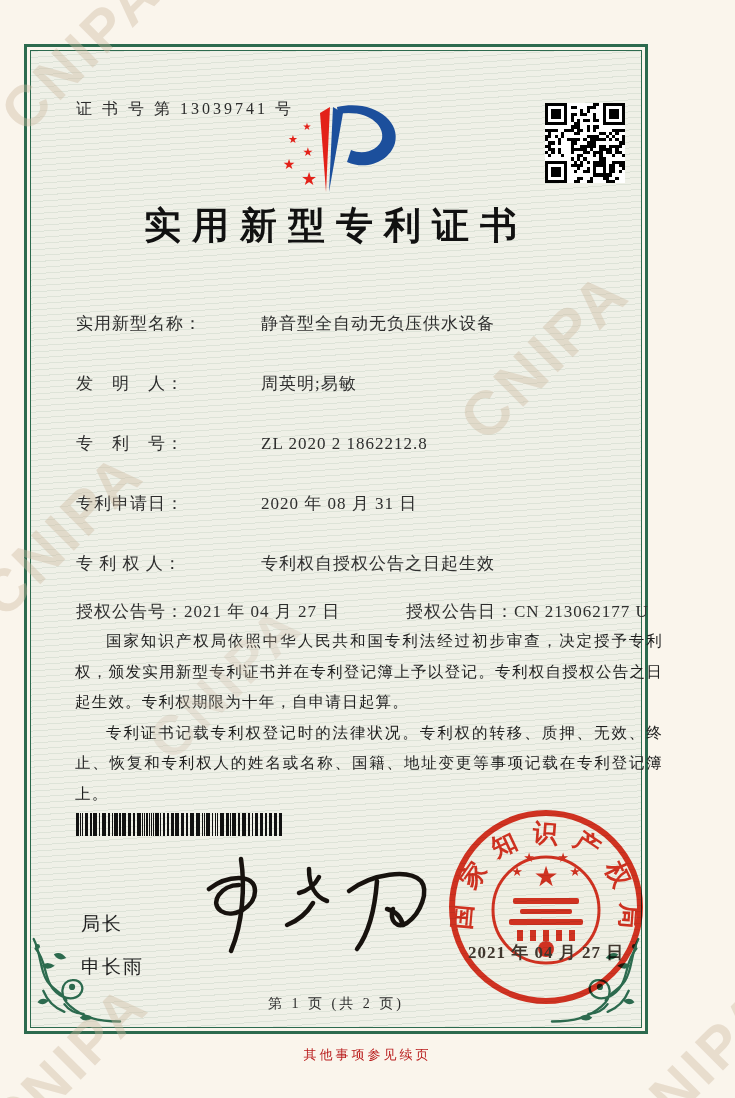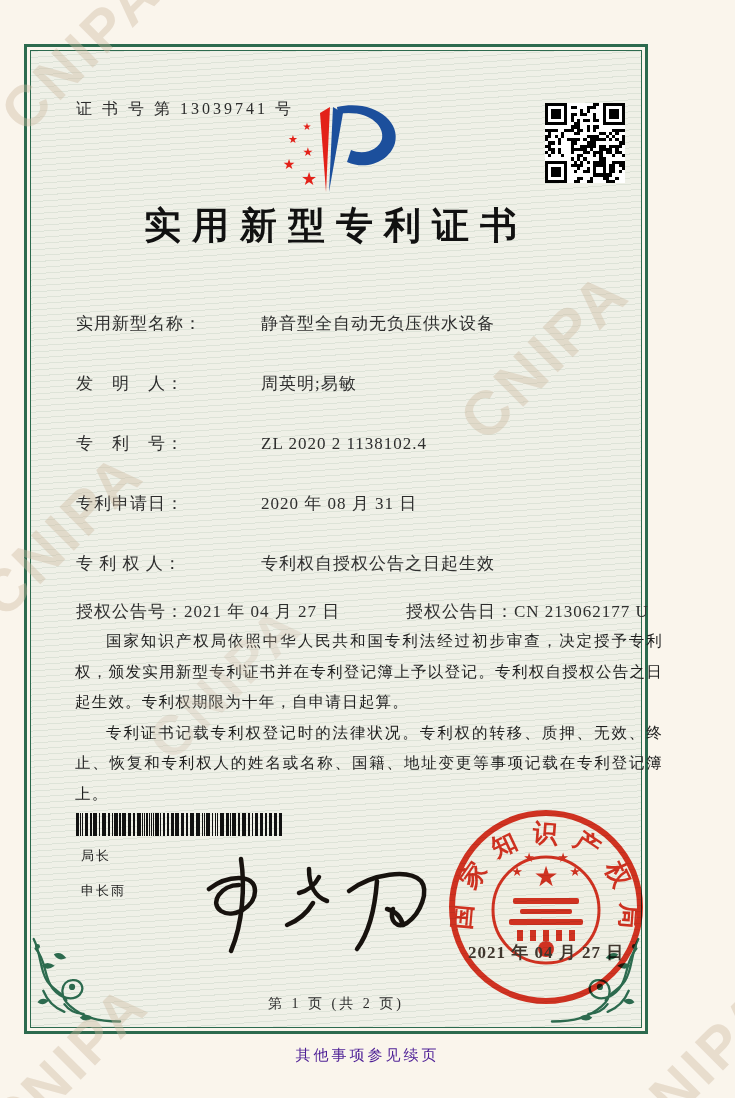--- a/index.html
+++ b/index.html
@@ -69,36 +69,36 @@
   .grant-no { letter-spacing:1px; }
 
   .paragraphs { position:absolute; left:44px; top:575px; width:588px; z-index:4; }
   .para {
     font-size:15.5px; line-height:30.5px; text-indent:2em;
     text-align:justify; color:#1f1f1f; letter-spacing:1.2px;
   }
 
   .barcode { position:absolute; left:45px; top:762px; width:215px; height:23px; z-index:4; }
 
-  .signer { position:absolute; left:50px; top:796px; z-index:4; font-size:13px; color:#222; }
+  .signer { position:absolute; left:50px; top:860px; z-index:4; font-size:19px; color:#222; }
   .signer div { margin-bottom:17px; letter-spacing:2px; }
   .signature-svg { position:absolute; left:150px; top:800px; width:250px; height:110px; z-index:4; }
 
   .seal {
     position:absolute; left:414px; top:755px; width:202px; height:202px;
     z-index:5; mix-blend-mode:multiply; opacity:0.95;
   }
 
   .pagination {
     position:absolute; left:0; top:944px; width:100%;
     text-align:center; font-size:14px; letter-spacing:3px; color:#2b2b2b; z-index:4;
   }
   .continuation {
     position:absolute; left:0; top:1046px; width:100%;
-    text-align:center; font-size:15px; letter-spacing:3px; color:#4c1d95; z-index:1;
+    text-align:center; font-size:13px; letter-spacing:3px; color:#b91c1c; z-index:1;
   }
 </style>
 </head>
 <body>
 
 <div class="watermark wm1">CNIPA</div>
 <div class="watermark wm2">CNIPA</div>
 <div class="watermark wm3">CNIPA</div>
 <div class="watermark wm4">CNIPA</div>
 <div class="watermark wm5">CNIPA</div>
@@ -368,21 +368,21 @@
   <div class="title">实用新型专利证书</div>
 
   <div class="fields">
     <div class="field-row">
       <span class="field-label">实用新型名称：</span><span class="field-value">静音型全自动无负压供水设备</span>
     </div>
     <div class="field-row">
       <span class="field-label">发　明　人：</span><span class="field-value">周英明;易敏</span>
     </div>
     <div class="field-row">
-      <span class="field-label">专　利　号：</span><span class="field-value">ZL 2020 2 1138102.4</span>
+      <span class="field-label">专　利　号：</span><span class="field-value">ZL 2020 2 1862212.8</span>
     </div>
     <div class="field-row">
       <span class="field-label">专利申请日：</span><span class="field-value">2020 年 08 月 31 日</span>
     </div>
     <div class="field-row">
       <span class="field-label">专 利 权 人：</span><span class="field-value">专利权自授权公告之日起生效</span>
     </div>
     <div class="grant-row">
       <span class="grant-date"><span>授权公告号：</span><span>2021 年 04 月 27 日</span></span><span class="grant-no"><span>授权公告日：</span><span>CN 213062177 U</span></span>
     </div>

